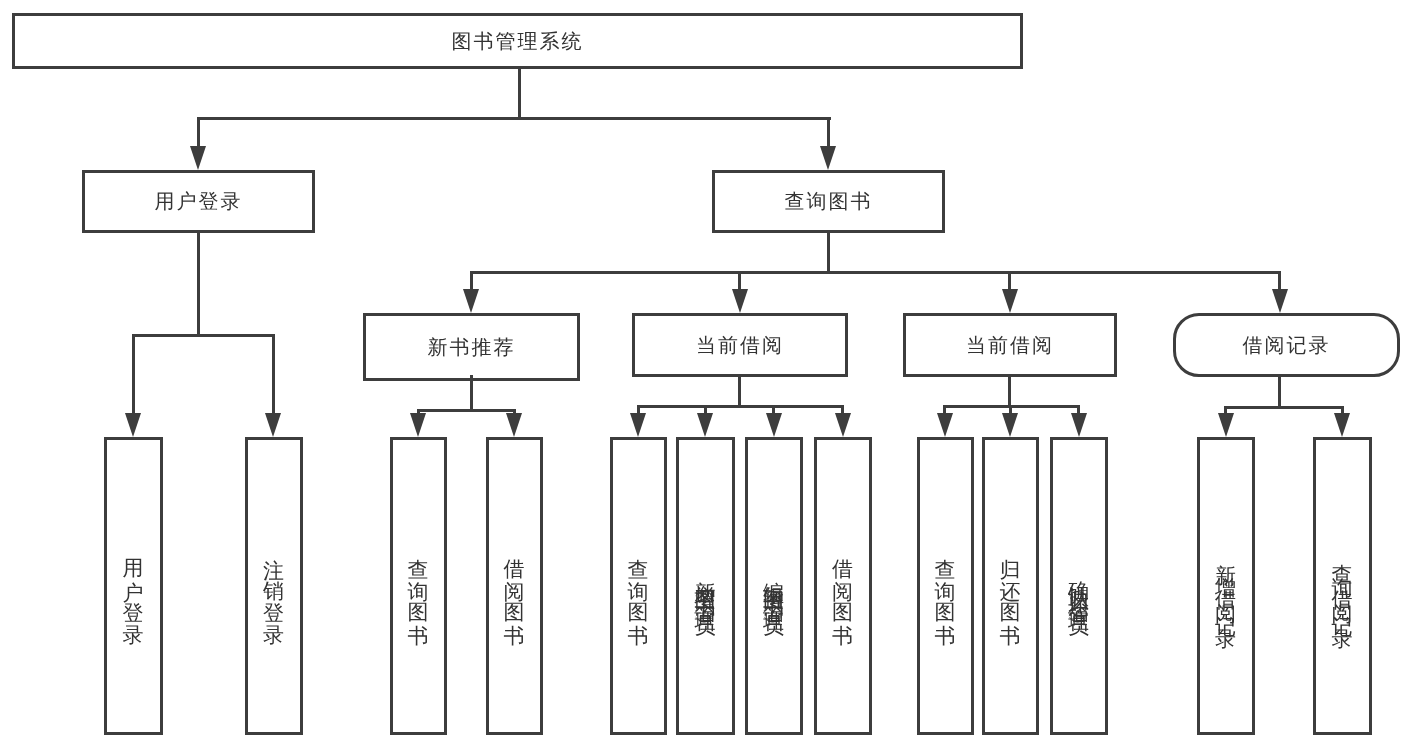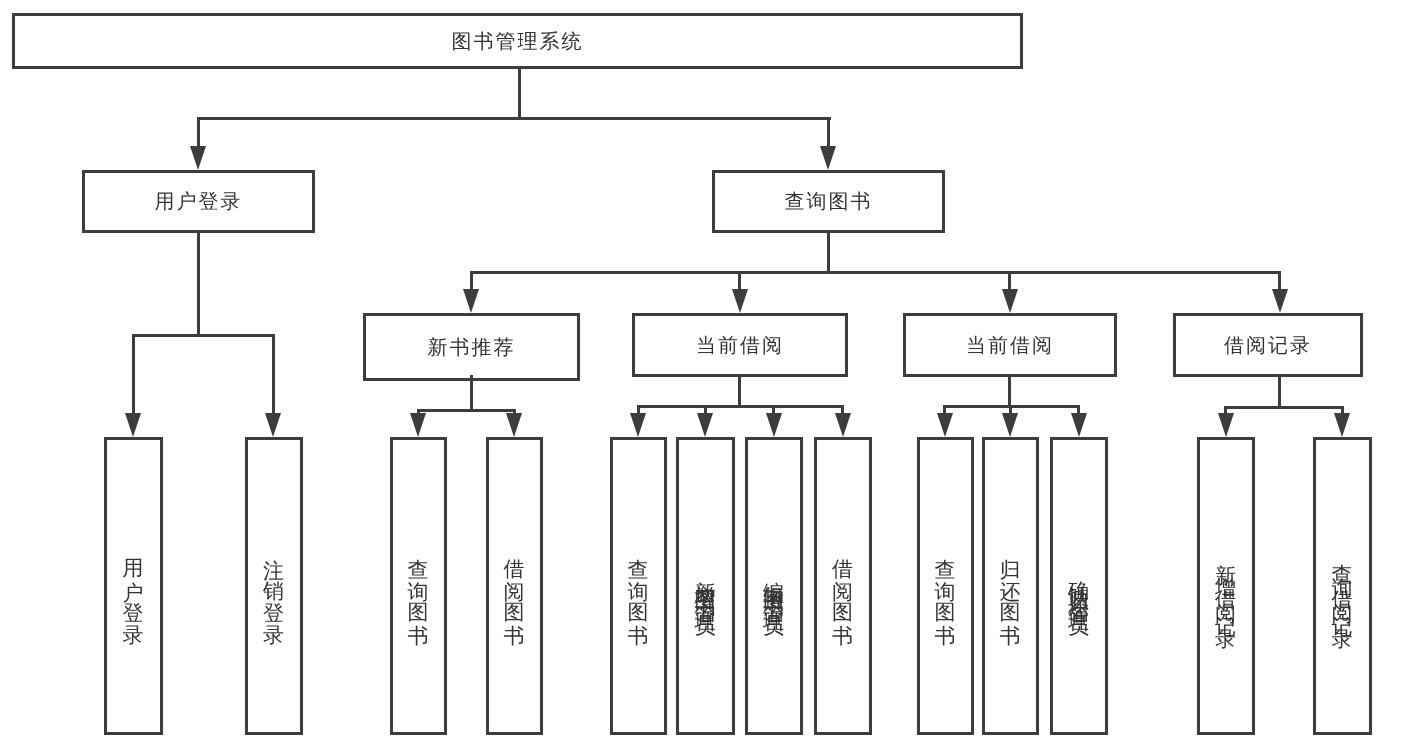--- a/index.html
+++ b/index.html
@@ -59,21 +59,21 @@
   </div>
 
   <div class="node" style="left:632px; top:313px; width:216px; height:64px;">
     <span>当前借阅</span>
   </div>
 
   <div class="node" style="left:903px; top:313px; width:214px; height:64px;">
     <span>当前借阅</span>
   </div>
 
-  <div class="node" style="left:1173px; top:313px; width:190px; height:64px;">
+  <div class="node" style="left:1173px; top:313px; width:227px; height:64px;border-radius:26px;">
     <span>借阅记录</span>
   </div>
 
   <div class="node leaf ls-short" style="left:104px; top:437px; width:59px; height:298px;">
     <span class="vtext">用户登录</span>
   </div>
   <div class="node leaf ls-short" style="left:245px; top:437px; width:58px; height:298px;">
     <span class="vtext">注销登录</span>
   </div>
 

